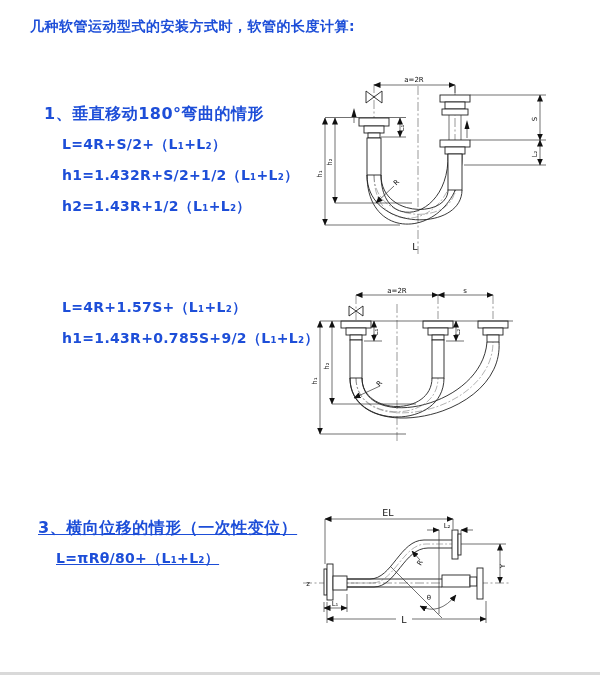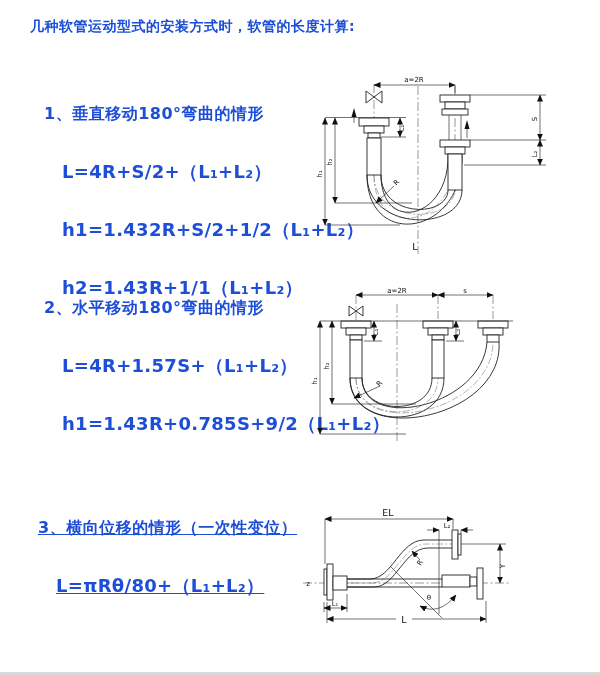--- a/index.html
+++ b/index.html
@@ -11,21 +11,21 @@
     color:#1d4ed8;
     overflow:hidden;
   }
   .title{
     position:absolute;left:30px;top:18px;
     font-size:14px;font-weight:bold;letter-spacing:0.5px;
     margin:0;
   }
   .sec{position:absolute;font-weight:bold;}
   .sec .heading{font-size:16px;letter-spacing:0.5px;height:31px;line-height:31px;}
-  .sec .formula{font-size:18px;letter-spacing:0.3px;height:31px;line-height:31px;padding-left:18px;margin-top:27px;}
+  .sec .formula{font-size:14px;letter-spacing:0.3px;height:31px;line-height:31px;padding-left:18px;}
   #sec1{left:44px;top:98px;}
   #sec2{left:44px;top:292px;}
   #sec3{left:38px;top:512px;text-decoration:underline;}
   .diagram{position:absolute;}
   #d1{left:312px;top:70px;}
   #d2{left:308px;top:286px;}
   #d3{left:300px;top:506px;}
   .dl{font-size:7px;fill:#111;font-family:"DejaVu Sans","Liberation Sans",sans-serif;}
   .dl-big{font-size:9.5px;fill:#111;font-family:"DejaVu Sans","Liberation Sans",sans-serif;}
   .thin{stroke:#333;stroke-width:0.7;fill:none;}
@@ -39,25 +39,24 @@
 <body>
 
 <div class="page">
 
   <h1 class="title">几种软管运动型式的安装方式时，软管的长度计算:</h1>
 
   <div class="sec" id="sec1">
     <div class="heading">1、垂直移动180°弯曲的情形</div>
     <div class="formula">L=4R+S/2+（L₁+L₂）</div>
     <div class="formula">h1=1.432R+S/2+1/2（L₁+L₂）</div>
-    <div class="formula">h2=1.43R+1/1（L₁+L₂）</div>
+    <div class="formula">h2=1.43R+1/2（L₁+L₂）</div>
   </div>
 
   <div class="sec" id="sec2">
-    <div class="heading">2、水平移动180°弯曲的情形</div>
     <div class="formula">L=4R+1.57S+（L₁+L₂）</div>
     <div class="formula">h1=1.43R+0.785S+9/2（L₁+L₂）</div>
   </div>
 
   <div class="sec" id="sec3">
     <div class="heading">3、横向位移的情形（一次性变位）</div>
     <div class="formula">L=πRθ/80+（L₁+L₂）</div>
   </div>
 
   <svg class="diagram" id="d1" width="262" height="188" viewBox="0 0 262 188">

